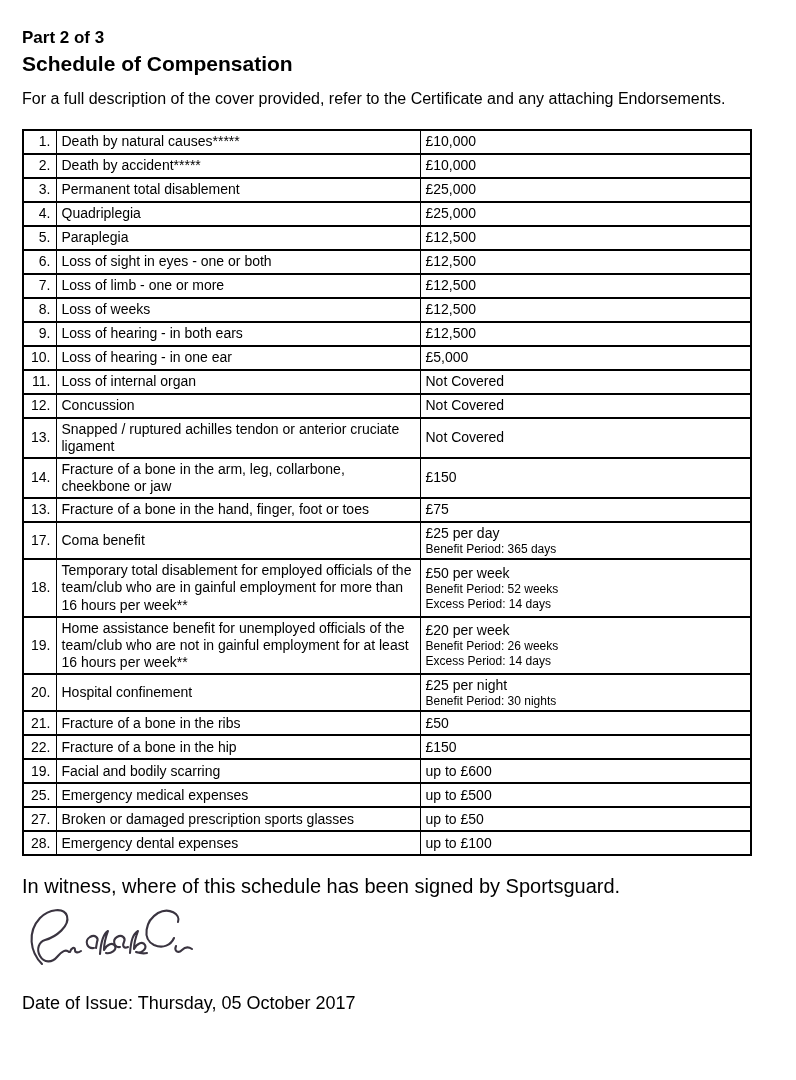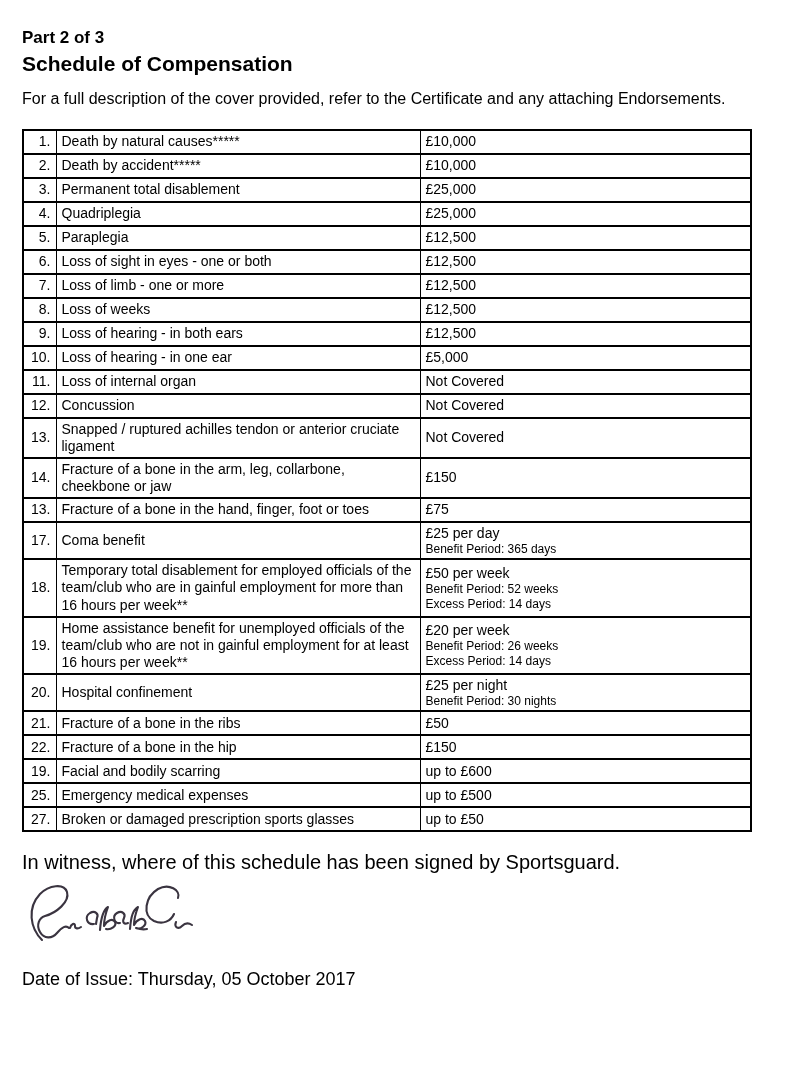--- a/index.html
+++ b/index.html
@@ -270,20 +270,27 @@
             <div class="value-main">up to £500</div>
           </td>
         </tr>
         <tr>
           <td class="num">27.</td>
           <td class="desc">Broken or damaged prescription sports glasses</td>
           <td class="value">
             <div class="value-main">up to £50</div>
           </td>
         </tr>
+        <tr>
+          <td class="num">28.</td>
+          <td class="desc">Emergency dental expenses</td>
+          <td class="value">
+            <div class="value-main">up to £100</div>
+          </td>
+        </tr>
       </tbody>
   </table>
 
   <div class="witness-line">In witness, where of this schedule has been signed by Sportsguard.</div>
 
   <svg class="signature" width="168" height="64" viewBox="0 0 168 64" aria-hidden="true">
 
     <path d="M16,59 C4,47 1,27 14,13 C23,4 38,2 41,11 C44,21 30,32 19,35 C13,37 10,44 14,51 C18,58 26,58 31,52 C36,46 40,44 43,47"></path>
     <path d="M44,47 c1,-4 5,-6 5,-2 c0,3 3,3 6,1"></path>
 

